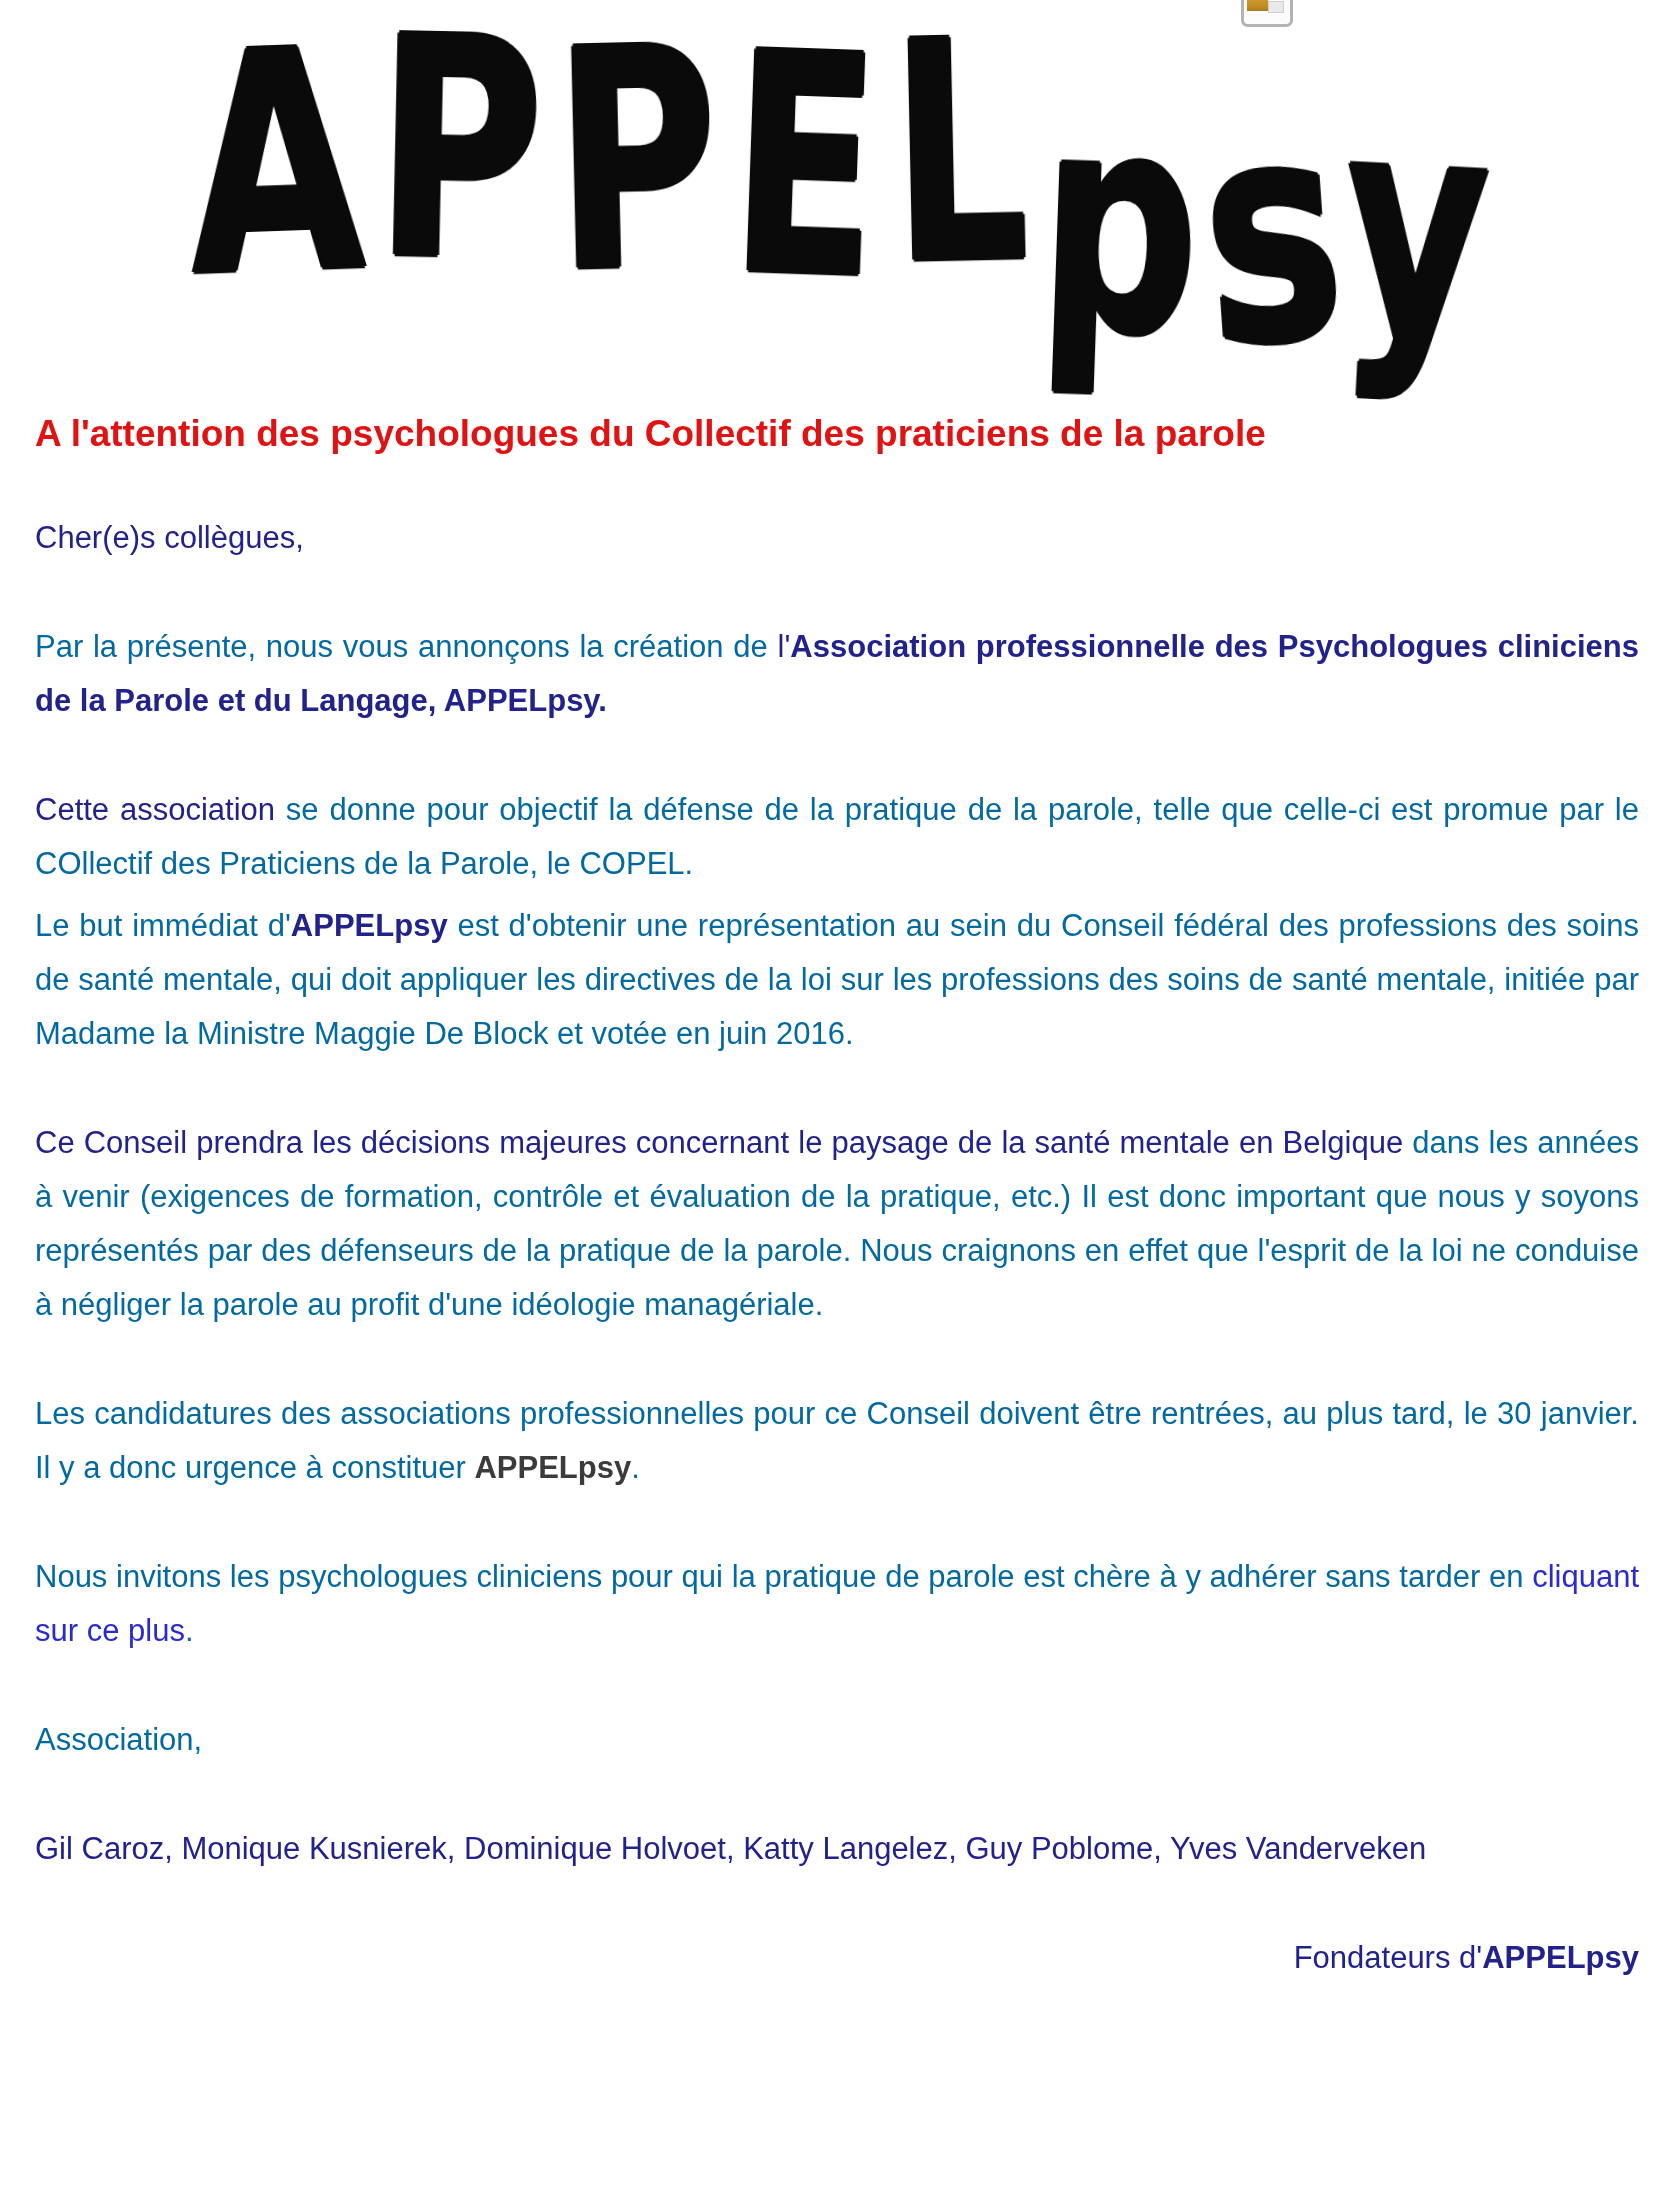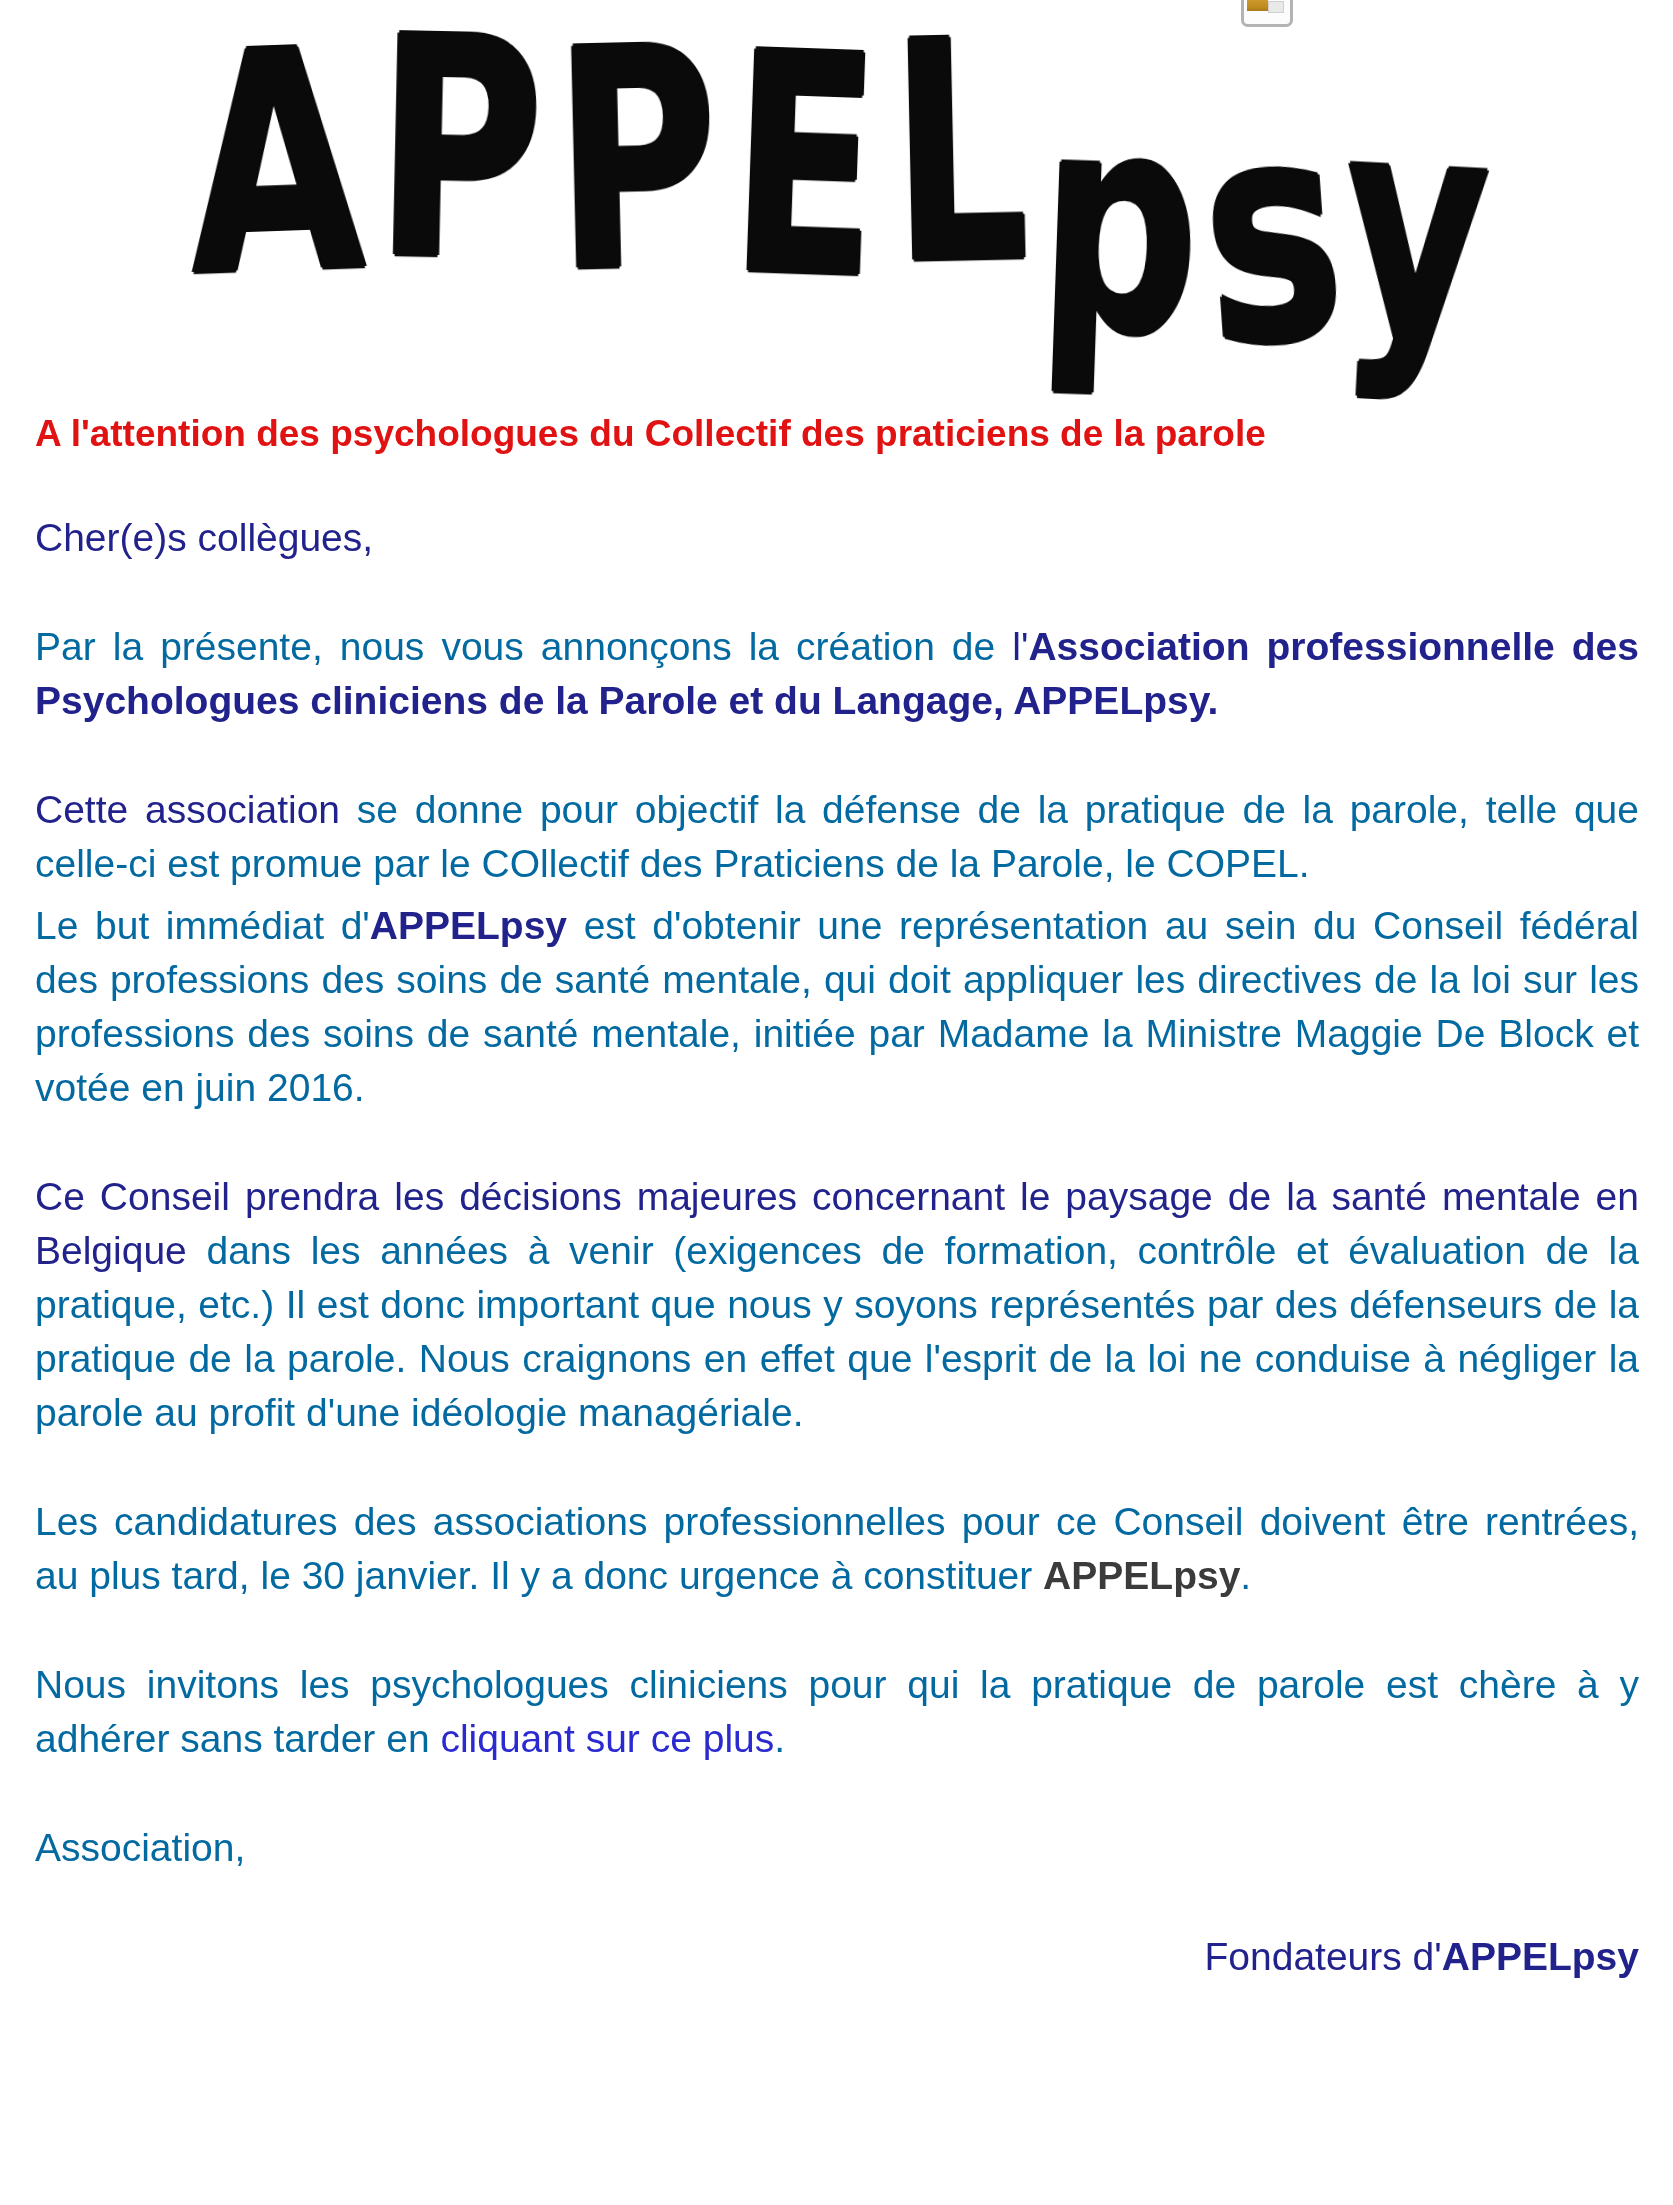--- a/index.html
+++ b/index.html
@@ -42,21 +42,21 @@
   .gl5{transform:translateY(-1.5px) rotate(-1.2deg) scaleX(.70);}
   .gl6{transform:translateY(70px) rotate(2deg)   scaleX(.73);}
   .gl7{transform:translateY(79px) rotate(-4deg) scaleX(.76);}
   .gl8{transform:translateY(73px) rotate(3deg)   scaleX(.73);}
 
   .heading{
     margin:21px 0 0;text-align:left;
     font-size:37px;line-height:44px;font-weight:700;color:#e11212;
   }
 
-  .letter{font-size:39px;line-height:54px;color:#3b3b3b;}
+  .letter{font-size:31px;line-height:54px;color:#3b3b3b;}
   .para{margin:55px 0 0;text-align:justify;}
   .para.no-gap{margin-top:8px;}
   .para.center{text-align:right;}
 
   .r-body{color:#0369a1;}
   .r-body-bold{color:#3b3b3b;font-weight:700;}
   .r-navy{color:#22228c;}
   .r-navy-bold{color:#22228c;font-weight:700;}
   .r-link{color:#2a2ad0;text-decoration:none;cursor:pointer;}
 </style>
@@ -88,18 +88,19 @@
 
     <p class="para"><span class="r-navy">Ce Conseil prendra les décisions majeures concernant le paysage de la santé mentale en Belgique </span><span class="r-body">dans les années à venir (exigences de formation, contrôle et évaluation de la pratique, etc.) Il est donc important que nous y soyons représentés par des défenseurs de la pratique de la parole. Nous craignons en effet que l'esprit de la loi ne conduise à négliger la parole au profit d'une idéologie managériale.</span></p>
 
     <p class="para"><span class="r-body">Les candidatures des associations professionnelles pour ce Conseil doivent être rentrées, au plus tard, le 30 janvier. Il y a donc urgence à constituer </span><span class="r-body-bold">APPELpsy</span><span class="r-body">.</span></p>
 
     <p class="para"><span class="r-body">Nous invitons les psychologues cliniciens pour qui la pratique de parole est chère à y adhérer sans tarder en </span><a class="r-link" href="#">cliquant sur ce plus</a><span class="r-body">.</span></p>
 
 
     <p class="para"><span class="r-body">Association,</span></p>
 
+    <p class="para"><span class="r-navy">Gil Caroz, Monique Kusnierek, Dominique Holvoet, Katty Langelez, Guy Poblome, Yves Vanderveken</span></p>
 
     <p class="para center"><span class="r-navy">Fondateurs d'</span><span class="r-navy-bold">APPELpsy</span></p>
 
   </div>
 </div>
 
 
 </body></html>

